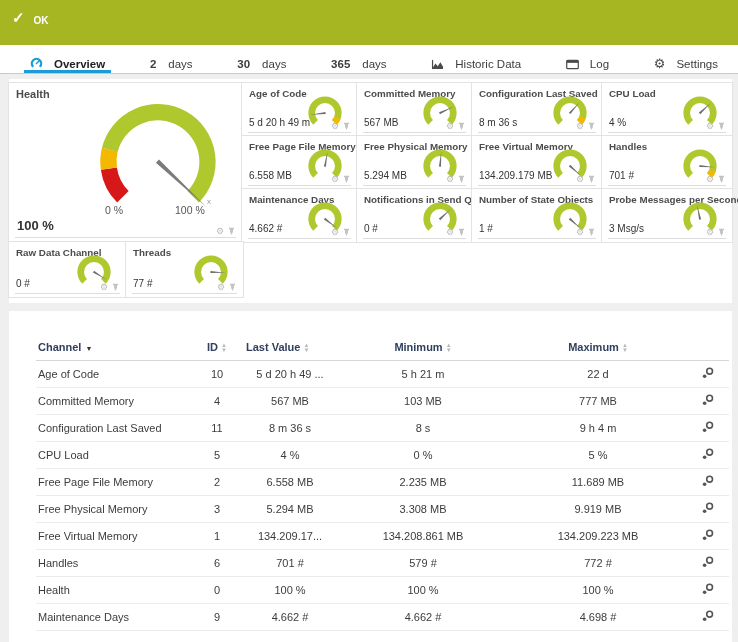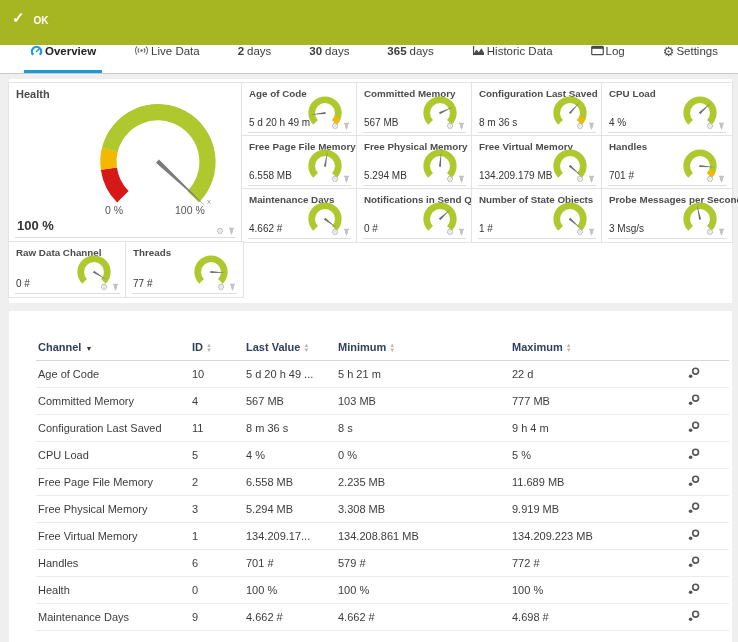--- a/index.html
+++ b/index.html
@@ -10,21 +10,21 @@
   .chk{font-size:15px;font-weight:bold;margin:2px 9px 0 2px}
   .t1{font-size:15px;line-height:18px;white-space:nowrap}
   .t1 em{font-style:italic;font-weight:400;margin-right:6px}
   .t1 b{font-weight:700}
   .flag{font-size:9px;vertical-align:super;margin-left:3px;cursor:pointer}
   .stars{margin-left:16px;font-size:12px;letter-spacing:2px;cursor:pointer}
   .t2{font-size:10px;font-weight:bold;margin-top:8px}
 
   
   .tabbar{height:28px;background:#fff;border-bottom:1px solid #c9c9c9;display:flex;justify-content:space-between;align-items:stretch;padding:0 14px 0 24px}
-  .tab{display:flex;align-items:flex-start;gap:2px;padding:0 6px;font-size:11.5px;color:#3d3d3d;cursor:pointer;border-bottom:3px solid transparent;box-sizing:border-box;white-space:nowrap}
+  .tab{display:flex;align-items:flex-end;gap:11px;padding:0 6px;font-size:11.5px;color:#3d3d3d;cursor:pointer;border-bottom:3px solid transparent;box-sizing:border-box;white-space:nowrap}
   .tab b{font-weight:700;margin-right:1px}
   .tab.active{border-bottom-color:#1d9bd7;font-weight:700;color:#222}
   .ticon{display:inline-flex;align-items:center}
   .geartxt{font-size:13px;color:#4a4a4a;line-height:1}
 
   
   main{padding:5px 0 0 9px}
   .panel{background:#fff}
   .gauges{width:723px;height:224px;position:relative;margin-bottom:8px}
   .tile{background:#fff;outline:1px solid #e3e3e3;position:relative;cursor:pointer}
@@ -42,21 +42,21 @@
   .hval{position:absolute;left:8px;bottom:8px;font-size:13px;font-weight:bold;color:#333}
   .xmark{position:absolute;left:198px;top:114px;font-size:8px;color:#999}
   .grid{position:absolute;left:233px;top:4px;width:490px;display:grid;grid-template-columns:115px 115px 130px 130px;grid-auto-rows:53px}
   .bottomrow{position:absolute;left:0;top:163px;width:234px;display:grid;grid-template-columns:117px 117px;grid-auto-rows:55px}
 
   
   .tablepanel{width:723px;height:332px;box-sizing:border-box;padding:25px 27px 0;overflow:hidden}
   table{width:100%;border-collapse:collapse;table-layout:fixed;font-size:11px;color:#3c3c3c}
   th{color:#2f3f5c;font-weight:bold;text-align:left;padding:5px 2px 7px;border-bottom:1px solid #d7d7d7;cursor:pointer;white-space:nowrap}
   td{padding:6px 2px;border-bottom:1px solid #ebebeb;white-space:nowrap;overflow:hidden}
-  .a-r{text-align:left}
+  .a-r{text-align:center}
   .c-ch{width:150px}.c-id{width:50px}.c-lv{width:88px}.c-min{width:170px}.c-max{width:172px}.c-ico{width:39px}
   .sort{display:inline-flex;flex-direction:column;margin-left:3px;vertical-align:middle;color:#b8b8b8;font-size:6px;line-height:5px}
   .sortactive{color:#333;font-size:7px;margin-left:4px}
   .wrench{cursor:pointer;display:inline-block}
 </style>
 </head>
 <body>
 
 <div class="app">
 
@@ -69,32 +69,20 @@
 
   <nav class="tabbar">
       <div class="tab active">
         <span class="ticon">
           <svg viewBox="0 0 14 14" width="13" height="13">
             <path d="M3.46 10.54A5 5 0 1 1 10.54 10.54" fill="none" stroke="#1d9bd7" stroke-width="2.5"></path>
             <line x1="6.4" y1="7.6" x2="10" y2="4" stroke="#1d9bd7" stroke-width="1.5"></line>
           </svg>
         </span>
         <span>Overview</span>
-      </div>
-      <div class="tab">
-        <span class="ticon">
-          <svg viewBox="0 0 16 12" width="15" height="11" fill="none" stroke="#6a6a6a" stroke-width="1.1">
-            <circle cx="8" cy="6" r="1.3" fill="#6a6a6a" stroke="none"></circle>
-            <path d="M5.4 3.6a3.4 3.4 0 0 0 0 4.8"></path>
-            <path d="M10.6 3.6a3.4 3.4 0 0 1 0 4.8"></path>
-            <path d="M3.2 1.6a6.2 6.2 0 0 0 0 8.8"></path>
-            <path d="M12.8 1.6a6.2 6.2 0 0 1 0 8.8"></path>
-          </svg>
-        </span>
-        <span>Live Data</span>
       </div>
       <div class="tab">
         <b>2</b>
         <span>days</span>
       </div>
       <div class="tab">
         <b>30</b>
         <span>days</span>
       </div>
       <div class="tab">

